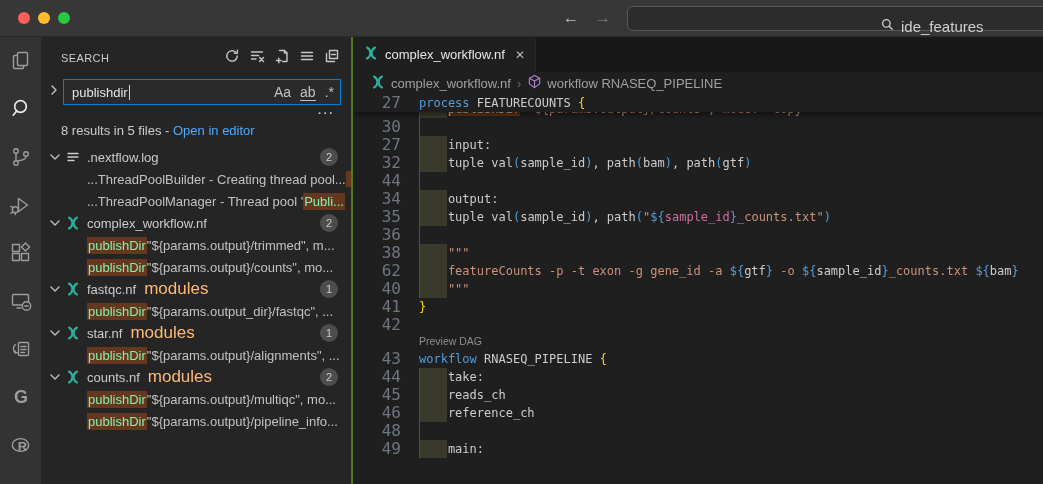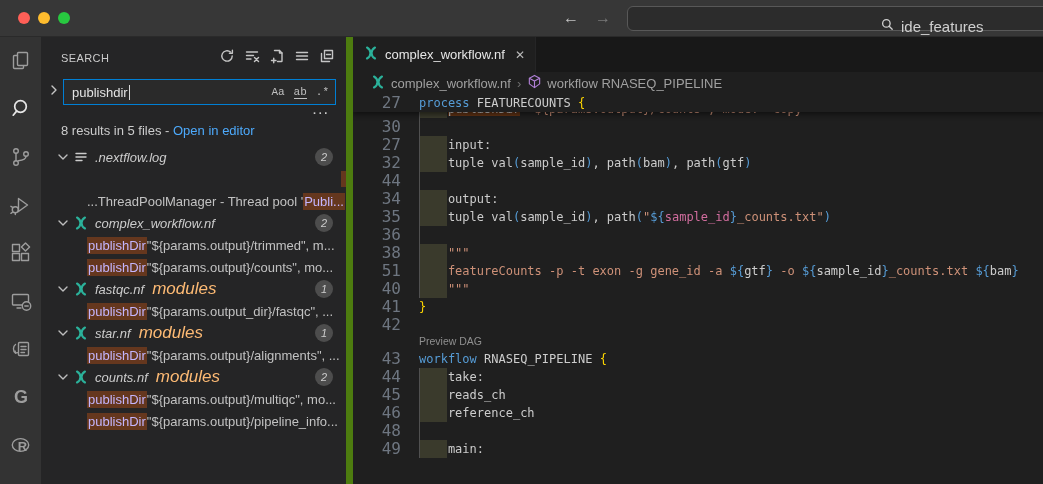--- a/index.html
+++ b/index.html
@@ -24,54 +24,54 @@
   .main { flex:1; display:flex; min-height:0; }
 
   
   .activitybar { width:41px; background:#333333; flex:none; display:flex; flex-direction:column; }
   .ab-item { height:48px; display:flex; align-items:center; justify-content:center;
     color:#9d9d9d; flex:none; }
   .ab-item.active { color:#e7e7e7; }
   .ab-item svg { display:block; }
 
   
-  .sidebar { width:312px; background:#252526; border-right:7px solid #4d7c0f; flex:none;
+  .sidebar { width:312px; background:#252526; border-right:2px solid #4d7c0f; flex:none;
     display:flex; flex-direction:column; overflow:hidden; }
   .sb-header { display:flex; align-items:center; padding:12px 10px 4px 20px; }
   .sb-title { font-size:11px; letter-spacing:.4px; color:#cccccc; }
   .sb-toolbar { margin-left:auto; display:flex; gap:7px; color:#c5c5c5; }
   .tb-btn { width:18px; height:18px; display:flex; align-items:center; justify-content:center; }
   .sb-searchrow { display:flex; align-items:center; padding:8px 10px 0 6px; gap:2px; }
   .toggle-replace { color:#c5c5c5; width:14px; display:flex; justify-content:center; }
   .searchbox { flex:1; height:26px; background:#2a2a2a; border:1px solid #007fd4;
     display:flex; align-items:center; padding:0 4px 0 8px; }
   .searchbox .val { color:#e3e3e3; font-size:13px; }
   .caret { width:1.5px; height:15px; background:#d8d8d8; margin-left:1px; }
   .opts { margin-left:auto; display:flex; gap:9px; color:#c0c0c0;
-    font-size:11px; padding-right:2px;font-family:Liberation Mono, monospace; }
+    font-size:14px; padding-right:2px; }
   .opt-word { border-bottom:1px solid #c0c0c0; }
   .sb-more { text-align:right; padding:2px 16px 0 0; color:#cccccc; font-size:11px;
     font-weight:bold; letter-spacing:2px; height:16px; }
   .sb-summary { padding:2px 20px 8px; font-size:13px; color:#cccccc; white-space:nowrap; }
   .sb-summary a { color:#4daafc; text-decoration:none; }
 
   
   .tree { font-size:13px; color:#cccccc; }
   .row { height:22px; display:flex; align-items:center; position:relative;
     white-space:nowrap; overflow:hidden; }
-  .row.file { padding-left:14px;font-style:italic; }
+  .row.file { padding-left:6px; }
   .twisty { width:18px; color:#bdbdbd; display:flex; align-items:center; }
   .ficon { width:20px; display:flex; align-items:center; }
   .fname { margin-left:2px; }
   .fdesc { margin-left:8px; color:#fdba74; font-size:17px; }
   .badge { margin-left:auto; margin-right:13px; background:#4d4d4d; color:#cccccc;
     font-size:11px; min-width:18px; height:18px; border-radius:10px; display:flex;
     align-items:center; justify-content:center; padding:0 5px; flex:none; }
   .row.match { padding-left:46px; color:#c2c2c2; }
-  .hl { background:#65371e; color:#c4b5fd; padding:1px 1px; }
+  .hl { background:#65371e; color:#86efac; padding:1px 1px; }
   .edge { position:absolute; right:0; top:3px; width:5px; height:16px; background:#65371e; }
 
   
   .editor { flex:1; min-width:0; display:flex; flex-direction:column; background:#1f1f1f; }
   .tabbar { height:35px; background:#181818; display:flex; flex:none; }
   .tab { width:183px; background:#1f1f1f; display:flex; align-items:center; gap:6px;
     padding:0 10px; font-size:13px; color:#e7e7e7; border-right:1px solid #252526; }
   .tab-close { margin-left:auto; color:#bbbbbb; font-size:12px; }
   .breadcrumbs { height:22px; display:flex; align-items:center; gap:6px; padding-left:17px;
     font-size:13px; color:#a0a0a0; flex:none; }
@@ -281,20 +281,21 @@
             </span>
             <span class="ficon">
               <svg width="16" height="16" viewBox="0 0 16 16" fill="none" stroke="currentColor" stroke-width="1.4" stroke-linecap="round" stroke-linejoin="round">
                 <path d="M3 4.5h10M3 8h10M3 11.5h6"></path>
               </svg>
             </span>
             <span class="fname">.nextflow.log</span>
             <span class="badge">2</span>
           </div>
           <div class="row match">
+            <span>...ThreadPoolBuilder - Creating thread pool...</span>
             <span class="edge"></span>
           </div>
           <div class="row match">
             <span>...ThreadPoolManager - Thread pool '</span>
             <span class="hl">Publi...</span>
           </div>
           <div class="row file">
             <span class="twisty">
               <svg width="16" height="16" viewBox="0 0 16 16" fill="none" stroke="currentColor" stroke-width="1.4" stroke-linecap="round" stroke-linejoin="round">
                 <path d="M4 6l4 4 4-4"></path>
@@ -457,21 +458,21 @@
           </div>
           <div class="cline">
             <div class="gut">36</div>
             <div class="lcontent"><div class="guide"></div></div>
           </div>
           <div class="cline">
             <div class="gut">38</div>
             <div class="lcontent"><div class="guide"></div><div class="olive"></div><span class="c-str">    """</span></div>
           </div>
           <div class="cline">
-            <div class="gut">51</div>
+            <div class="gut">62</div>
             <div class="lcontent"><div class="guide"></div><div class="olive"></div><span class="c-str">    featureCounts -p -t exon -g gene_id -a </span><span class="c-pun">${</span><span class="c-fg">gtf</span><span class="c-pun">}</span><span class="c-str"> -o </span><span class="c-pun">${</span><span class="c-fg">sample_id</span><span class="c-pun">}</span><span class="c-str">_counts.txt </span><span class="c-pun">${</span><span class="c-fg">bam</span><span class="c-pun">}</span></div>
           </div>
           <div class="cline">
             <div class="gut">40</div>
             <div class="lcontent"><div class="guide"></div><div class="olive"></div><span class="c-str">    """</span></div>
           </div>
           <div class="cline">
             <div class="gut">41</div>
             <div class="lcontent"><span class="c-gold">}</span></div>
           </div>

